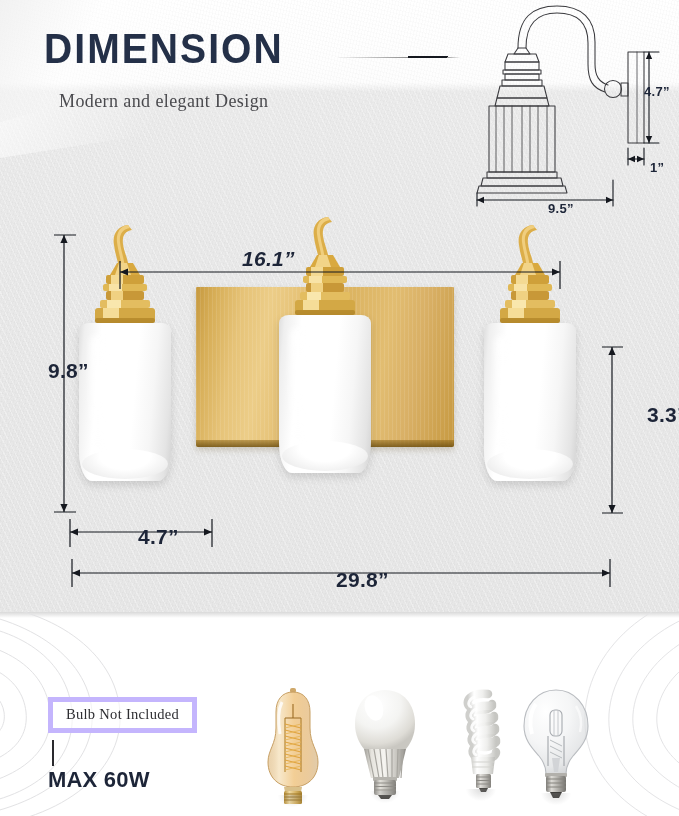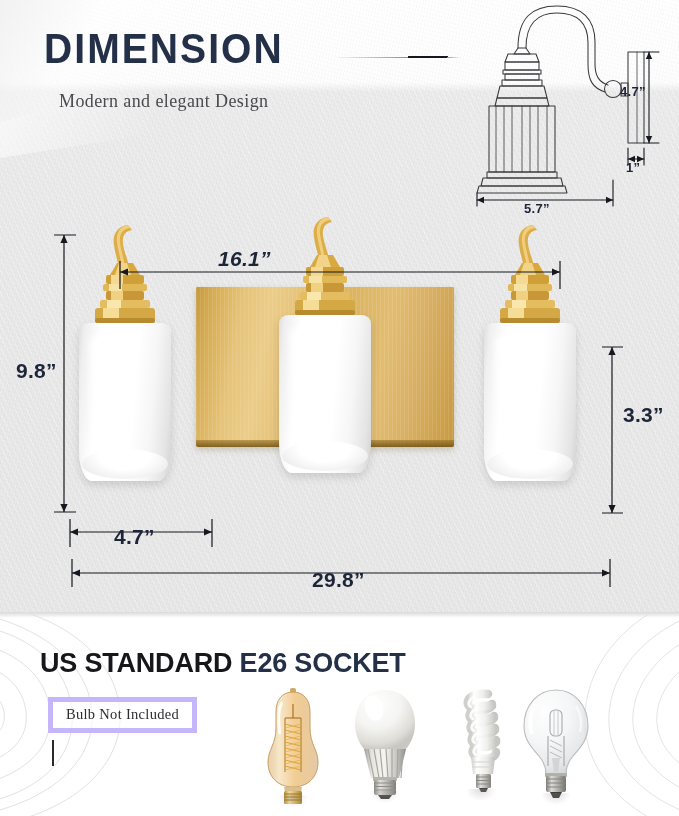--- a/index.html
+++ b/index.html
@@ -136,20 +136,21 @@
     filter: blur(3px);
   }
 
   
   .dimlabel {
     position:absolute;
     font-size: 21px; font-weight: 700; color:#1d2538;
     letter-spacing: .3px;
     white-space: nowrap;
     font-family: "Liberation Sans", sans-serif;
+    padding-left: 24px;
   }
   .dimlabel.small { font-size: 13px; }
   .dimsvg { position:absolute; }
 
   
   #bottom-section {
     position:absolute; left:0; top:612px; width:679px; height:204px;
     background:#ffffff;
     overflow:hidden;
   }
@@ -255,21 +256,21 @@
         <path d="M176 159 l7 -3.2 v6.4 Z" fill="#15181f" stroke="none"></path>
         <path d="M192 159 l-7 -3.2 v6.4 Z" fill="#15181f" stroke="none"></path>
 
         <path d="M25 193 L25 206 M161 180 L161 206" stroke="#15181f" stroke-width="1.1"></path>
         <path d="M25 200 L161 200" stroke="#15181f" stroke-width="1.1"></path>
         <path d="M25 200 l7 -3.2 v6.4 Z" fill="#15181f" stroke="none"></path>
         <path d="M161 200 l-7 -3.2 v6.4 Z" fill="#15181f" stroke="none"></path>
       </svg>
       <div class="dimlabel small" style="left:168px; top:84px;">4.7”</div>
       <div class="dimlabel small" style="left:174px; top:160px;">1”</div>
-      <div class="dimlabel small" style="left:72px; top:201px;">5.7”</div>
+      <div class="dimlabel small" style="left:72px; top:201px;">9.5”</div>
     </div>
 
     <div id="product-area">
 
       <div id="backplate"></div>
 
       <div class="lamp" style="left:60px; top:8px;">
         <div class="arm">
           <svg width="34" height="46" viewBox="0 0 34 46">
             <path d="M20 2 C9 3 4 12 6 22 C7 31 10 38 11 45 L21 45 C20 36 16 29 15 21 C14 13 17 8 24 7 Z" fill="#dcae49"></path>
@@ -371,21 +372,21 @@
         <path d="M70 304 L70 332 M212 304 L212 332"></path>
         <path d="M70 317 l8 -3.6 v7.2 Z" fill="#15181f" stroke="none"></path>
         <path d="M212 317 l-8 -3.6 v7.2 Z" fill="#15181f" stroke="none"></path>
 
         <path d="M72 358 L610 358"></path>
         <path d="M72 344 L72 372 M610 344 L610 372"></path>
         <path d="M72 358 l8 -3.6 v7.2 Z" fill="#15181f" stroke="none"></path>
         <path d="M610 358 l-8 -3.6 v7.2 Z" fill="#15181f" stroke="none"></path>
       </svg>
 
-      <div class="dimlabel" style="left:16px; top:144px;">9.8”</div>
+      <div class="dimlabel" style="left:24px; top:144px;">9.8”</div>
       <div class="dimlabel" style="left:218px; top:32px;font-style:italic;">16.1”</div>
       <div class="dimlabel" style="left:623px; top:188px;">3.3”</div>
       <div class="dimlabel" style="left:114px; top:310px;">4.7”</div>
       <div class="dimlabel" style="left:312px; top:353px;">29.8”</div>
     </div>
   </div>
 
   <div id="bottom-section">
     <div id="bottom-divider"></div>
 
@@ -399,26 +400,24 @@
     </svg>
     <svg id="contours-right" width="260" height="204" viewBox="0 0 260 204" fill="none" stroke="#e4e4e6" stroke-width="1">
       <path d="M270 -12 C186 -6 124 42 120 102 C116 164 180 210 270 216"></path>
       <path d="M276 4 C204 10 148 52 144 102 C140 154 198 194 276 200"></path>
       <path d="M282 24 C222 28 172 60 168 102 C164 146 214 178 282 182"></path>
       <path d="M290 44 C240 46 196 70 192 102 C188 136 230 160 290 162"></path>
       <path d="M296 66 C256 66 220 82 216 102 C212 124 248 142 296 144"></path>
       <path d="M264 -30 C168 -24 100 32 96 102 C92 174 164 228 264 234"></path>
     </svg>
 
-    <div id="socket-title">
-      <span class="part-a">US STANDARD </span><span class="part-b">E26 SOCKET</span>
-    </div>
 
     <div id="bulb-note-box">Bulb Not Included</div>
     <div id="tick-mark"></div>
+    <div id="max-watt">MAX 60W</div>
 
     <div class="bulb" style="left:262px;">
       <svg width="62" height="116" viewBox="0 0 62 116">
         <defs>
           <linearGradient id="edGlass" x1="0" y1="0" x2="1" y2="0">
             <stop offset="0%" stop-color="#d9ae6b" stop-opacity=".55"></stop>
             <stop offset="22%" stop-color="#f6e4c2" stop-opacity=".85"></stop>
             <stop offset="52%" stop-color="#f1c98a" stop-opacity=".9"></stop>
             <stop offset="82%" stop-color="#e2b472" stop-opacity=".7"></stop>
             <stop offset="100%" stop-color="#c59a59" stop-opacity=".5"></stop>

